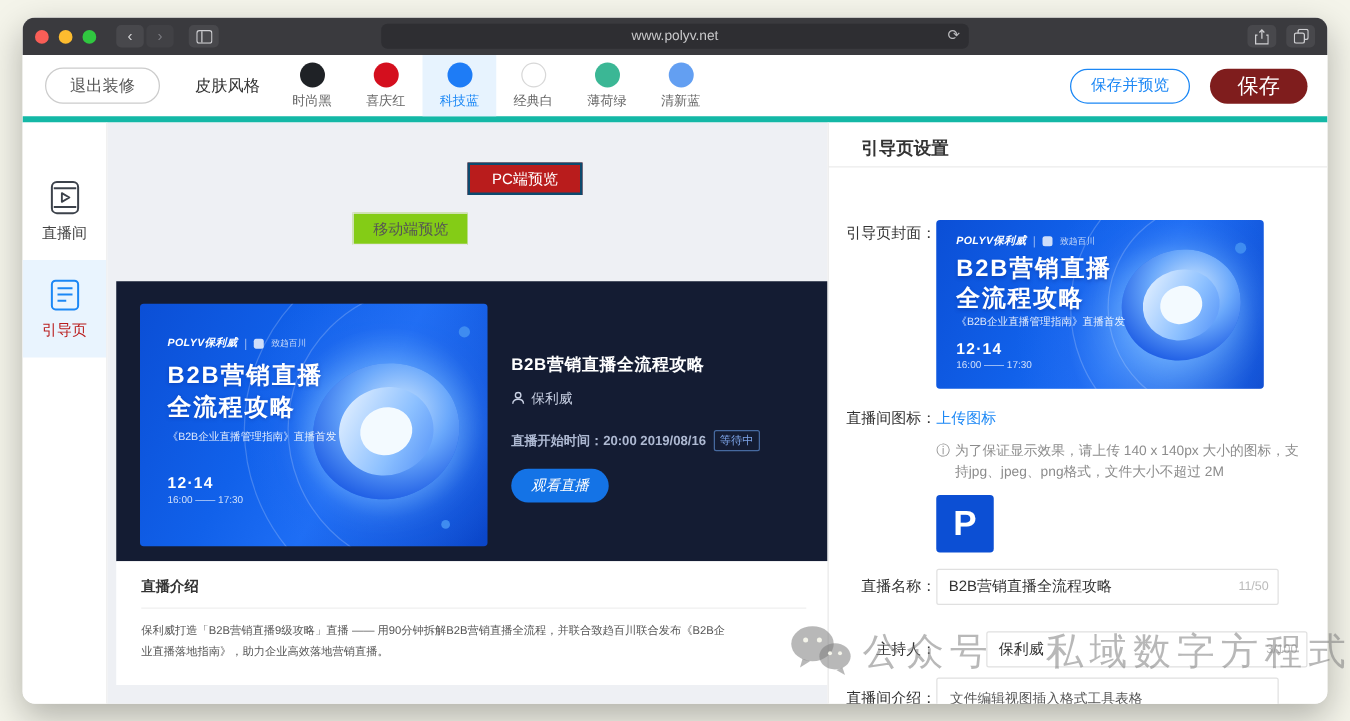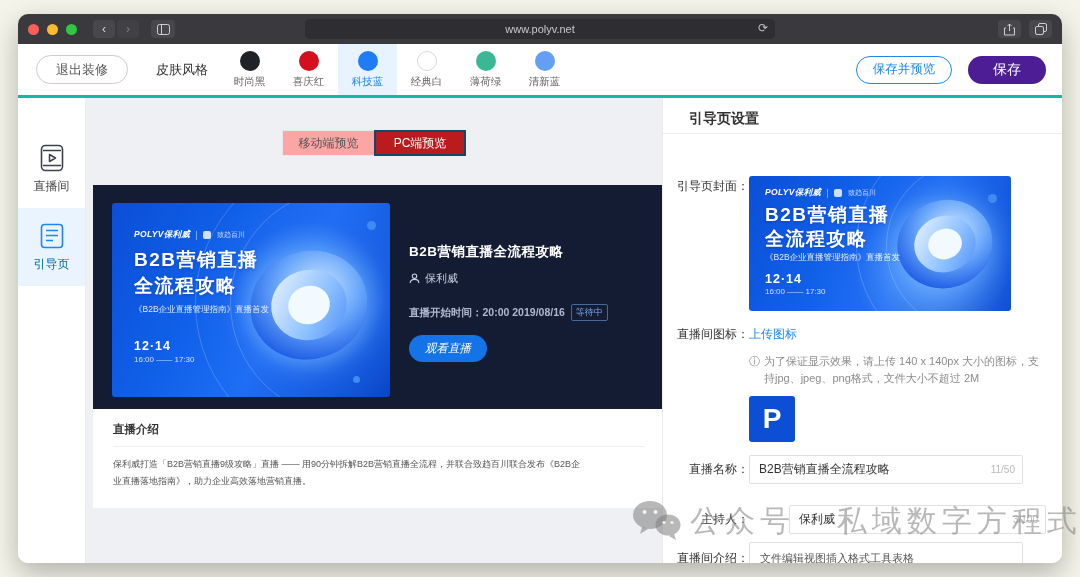--- a/index.html
+++ b/index.html
@@ -23,51 +23,51 @@
     display:flex; align-items:center; justify-content:center; }
   .urlbar { position:absolute; left:50%; transform:translateX(-50%); top:5px; width:470px; height:20px;
     background:#2e2e32; border-radius:5px; color:#c9c9cb; font-size:11px;
     display:flex; align-items:center; justify-content:center; }
   .reload { position:absolute; right:7px; top:2px; color:#b9b9bc; font-size:12px; }
   .chromeright { position:absolute; right:10px; top:6px; display:flex; gap:8px; }
   .cicon { width:23px; height:18px; background:#48484c; border-radius:4px; color:#cfcfd2;
     display:flex; align-items:center; justify-content:center; }
 
   
-  .toolbar { height:54px; background:#fff; border-bottom:3px solid #14b8a6; display:flex; align-items:stretch; }
+  .toolbar { height:54px; background:#fff; border-bottom:5px solid #14b8a6; display:flex; align-items:stretch; }
   .exit-btn { align-self:center; margin-left:18px; width:92px; height:29px; border:1px solid #ccc; border-radius:15px;
     background:#fff; color:#555; font-size:13px; display:flex; align-items:center; justify-content:center; }
   .skin-label { align-self:center; margin-left:28px; font-size:13px; color:#333; }
   .swatches { display:flex; margin-left:12px; }
   .swatch { width:59px; display:flex; flex-direction:column; align-items:center; justify-content:center; }
   .swatch .dot { width:20px; height:20px; border-radius:50%; }
   .swatch.light .dot { border:1px solid #d8d8d8; }
   .swatch .slabel { font-size:10.5px; color:#666; margin-top:4px; }
   .swatch.selected { background:#e7f3fe; }
   .swatch.selected .slabel { color:#1b87f5; }
   .tb-right { margin-left:auto; align-self:center; display:flex; gap:16px; margin-right:16px; }
   .btn-outline-blue { width:96px; height:28px; border:1px solid #1b87f5; color:#1b87f5; border-radius:14px;
     background:#fff; font-size:12.5px; display:flex; align-items:center; justify-content:center; }
-  .btn-blue { width:78px; height:28px; background:#4c1d95; color:#fff; border:none; border-radius:14px;
-    font-size:14px; display:flex; align-items:center; justify-content:center; }
+  .btn-blue { width:78px; height:28px; background:#7f1d1d; color:#fff; border:none; border-radius:14px;
+    font-size:17px; display:flex; align-items:center; justify-content:center; }
 
   
   .content { display:flex; height:465px; }
 
   .side { width:68px; background:#fff; border-right:1px solid #ededed;text-align:center; }
   .side-item { height:78px; display:flex; flex-direction:column; align-items:center; justify-content:center; gap:5px; }
   .side-item:first-child { margin-top:32px; }
   .side-item .silabel { font-size:12px; color:#444; }
   .side-item.selected { background:#e9f4fe; }
-  .side-item.selected .silabel { color:#0369a1; }
+  .side-item.selected .silabel { color:#b91c1c; }
 
   .main { flex:1; background:#eef0f4; min-width:0; }
   .tabs { display:flex; justify-content:center; margin-top:32px; }
   .tab { width:92px; height:26px; font-size:12px; display:flex; align-items:center; justify-content:center; }
-  .tab.plain { background:#fca5a5; color:#555; border:1px solid #e8e8e8; border-right:none; }
+  .tab.plain { background:#84cc16; color:#555; border:1px solid #e8e8e8; border-right:none;margin-top:40px; }
   .tab.selected { background:#b91c1c; color:#fff; border:2px solid #0c4a6e; }
 
   .card { margin:29px 0 0 7px; width:570px; }
   .card-top { background:#141c33; height:224px; display:flex; }
 
   
   .banner { position:relative; overflow:hidden; border-radius:3px; flex-shrink:0;
     background:linear-gradient(118deg,#0b4fd6 0%, #1161ea 38%, #1e6ef5 60%, #0a45c8 100%); }
   .banner-lg { width:278px; height:194px; margin:18px 0 0 19px; }
   .banner-sm { width:262px; height:135px; }

